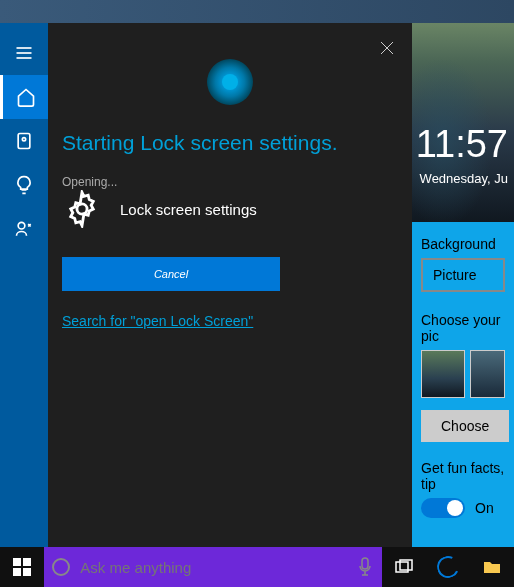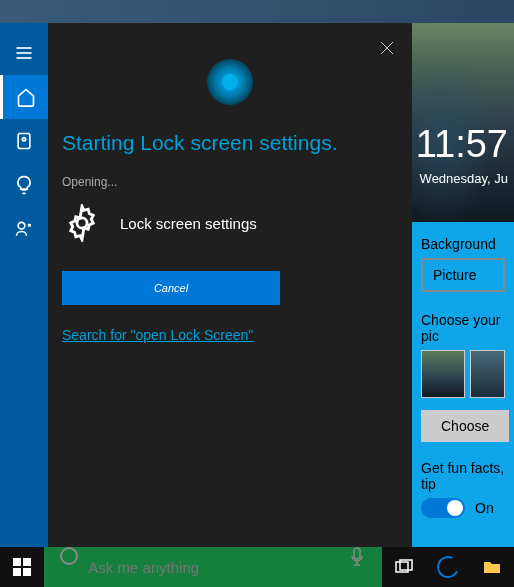--- a/index.html
+++ b/index.html
@@ -14,21 +14,21 @@
     .sidebar-btn { width: 48px; height: 44px; display: flex; align-items: center; justify-content: center; color: #fff; cursor: pointer; }
     .sidebar-btn.active { background: #0078d7; border-left: 3px solid #fff; }
     .sidebar-btn svg { width: 20px; height: 20px; }
     
     
     .cortana-panel { width: 364px; background: #1f1f1f; color: #fff; position: relative; padding: 22px 14px; }
     .close-btn { position: absolute; top: 14px; right: 14px; width: 22px; height: 22px; color: #ccc; cursor: pointer; display: flex; align-items: center; justify-content: center; font-size: 16px; }
     .cortana-ring { width: 46px; height: 46px; border-radius: 50%; background: radial-gradient(circle, #0099d8 20%, #0078a8 45%, #004860 70%, transparent 75%); margin: 14px auto 26px; position: relative; }
     .cortana-ring::after { content: ''; position: absolute; top: 50%; left: 50%; transform: translate(-50%,-50%); width: 16px; height: 16px; border-radius: 50%; background: #00b0e8; }
     .cortana-title { color: #00a0d8; font-size: 21px; font-weight: 400; margin-bottom: 20px; }
-    .opening-text { color: #aaa; font-size: 12px; margin-bottom: 14px; }
+    .opening-text { color: #aaa; font-size: 12px; }
     .gear-row { display: flex; align-items: center; gap: 18px; margin-bottom: 28px; }
     .gear-icon { width: 40px; height: 40px; display: flex; align-items: center; justify-content: center; color: #fff; }
     .gear-label { font-size: 15px; color: #fff; }
     .cancel-btn { width: 218px; height: 34px; background: #0078d7; color: #fff; border: none; font-size: 11px; cursor: pointer; display: flex; align-items: center; justify-content: center; margin-bottom: 22px; font-style: italic; }
     .search-link { color: #00a0d8; font-size: 14px; text-decoration: underline; cursor: pointer; }
     
     
     .settings-panel { flex: 1; background: #0ea5e9; color: #000; overflow: hidden; }
     .lock-preview { height: 199px; background: linear-gradient(180deg, #5a7a5a 0%, #3a5a4a 30%, #1a2a3a 70%, #0a1a2a 100%); position: relative; color: #fff; }
     .lock-preview::before { content: ''; position: absolute; inset: 0; background: radial-gradient(ellipse at 30% 60%, rgba(40,80,100,0.6), transparent 50%), linear-gradient(180deg, #6a8565 0%, #4a6555 20%, #2a3a4a 55%, #101820 100%); }
@@ -42,21 +42,21 @@
     .thumb.t1 { width: 46px; }
     .thumb.t2 { width: 36px; background: linear-gradient(180deg, #4a6a7a, #1a2a3a); }
     .browse-btn { background: #ccc; border: none; padding: 8px 20px; font-size: 14px; cursor: pointer; margin-bottom: 18px; }
     .toggle-row { display: flex; align-items: center; gap: 10px; }
     .toggle { width: 44px; height: 20px; background: #0078d7; border-radius: 10px; position: relative; cursor: pointer; }
     .toggle::after { content: ''; position: absolute; right: 2px; top: 2px; width: 16px; height: 16px; background: #fff; border-radius: 50%; }
     
     
     .taskbar { position: absolute; bottom: 0; left: 0; right: 0; height: 40px; background: #101010; display: flex; align-items: center; }
     .start-btn { width: 48px; height: 40px; display: flex; align-items: center; justify-content: center; color: #fff; cursor: pointer; }
-    .search-box { width: 364px; height: 40px; background: #15803d; display: flex; padding: 0 16px; }
+    .search-box { width: 364px; height: 40px; background: #6d28d9; display: flex; align-items: center; padding: 0 8px; }
     .search-circle { width: 18px; height: 18px; border: 2px solid #888; border-radius: 50%; margin-right: 10px; }
     .search-input { flex: 1; background: transparent; border: none; color: #ccc; font-size: 15px; outline: none; }
     .mic-icon { width: 16px; height: 20px; color: #888; }
     .task-icons { flex: 1; display: flex; align-items: center; height: 40px; }
     .task-icon { width: 44px; height: 40px; display: flex; align-items: center; justify-content: center; color: #fff; cursor: pointer; }
     .edge-icon { width: 22px; height: 22px; border: 2px solid #0078d7; border-radius: 50%; border-right-color: transparent; transform: rotate(-20deg); }
   </style>
 </head>
 <body>
 

